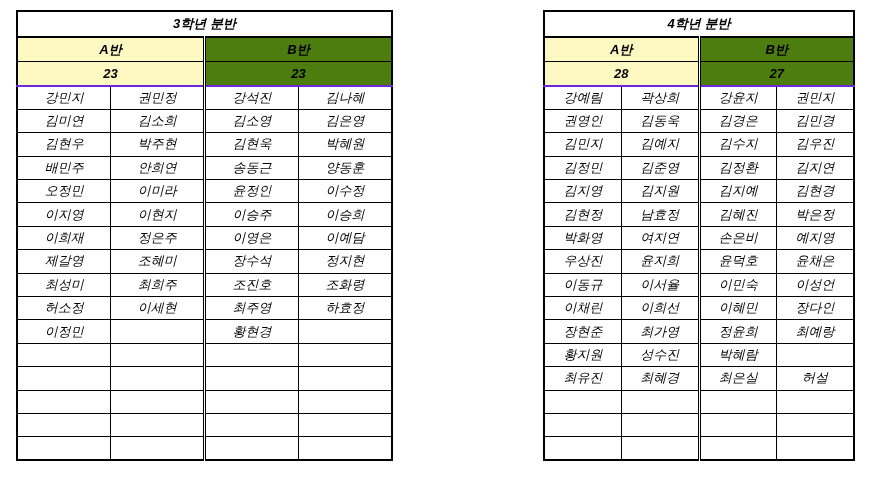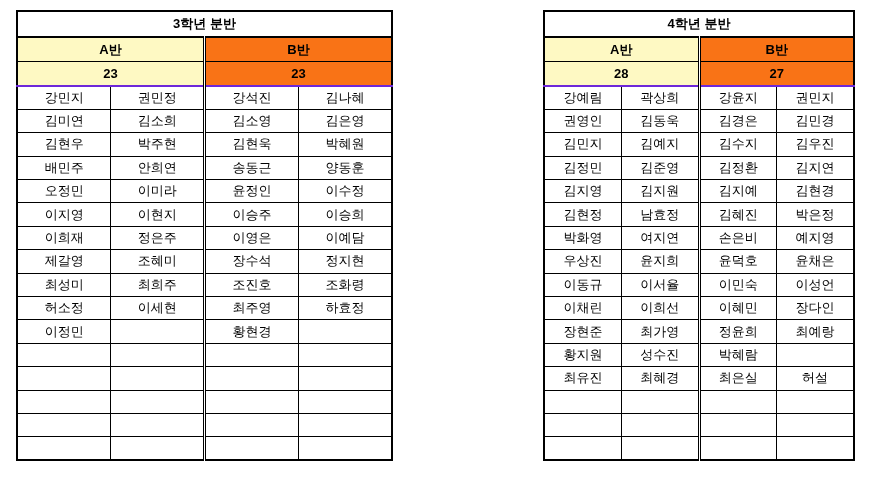--- a/index.html
+++ b/index.html
@@ -9,20 +9,21 @@
     height: 495px;
     background: #ffffff;
     font-family: "Liberation Sans", "DejaVu Sans", sans-serif;
   }
   .roster {
     position: absolute;
     top: 10px;
     border-collapse: collapse;
     table-layout: fixed;
     border: 2px solid #000;
+    font-style: italic;
   }
   #table-grade3 { left: 16px;  width: 377px; }
   #table-grade4 { left: 543px; width: 312px; }
   .roster td {
     border: 1px solid #000;
     text-align: center;
     vertical-align: middle;
     font-size: 13px;
     color: #000;
     padding: 0 2px;
@@ -37,21 +38,21 @@
   .class-header-row td {
     height: 23px;
     font-weight: bold;
   }
   .count-row td {
     height: 23px;
     font-weight: bold;
     border-bottom: 2px solid #6d28d9;
   }
   .green  { background: #fef9c3; }
-  .orange { background: #f97316; }
+  .orange { background: #4d7c0f; }
   .sep    { border-left: 3px double #000 !important; }
   .name-row { height: 23.4px; }
   .name-row td { font-weight: normal; }
   .blue { color: #2323E6; }
 </style>
 </head>
 <body>
 
 <table class="roster" id="table-grade3">
   <colgroup>

